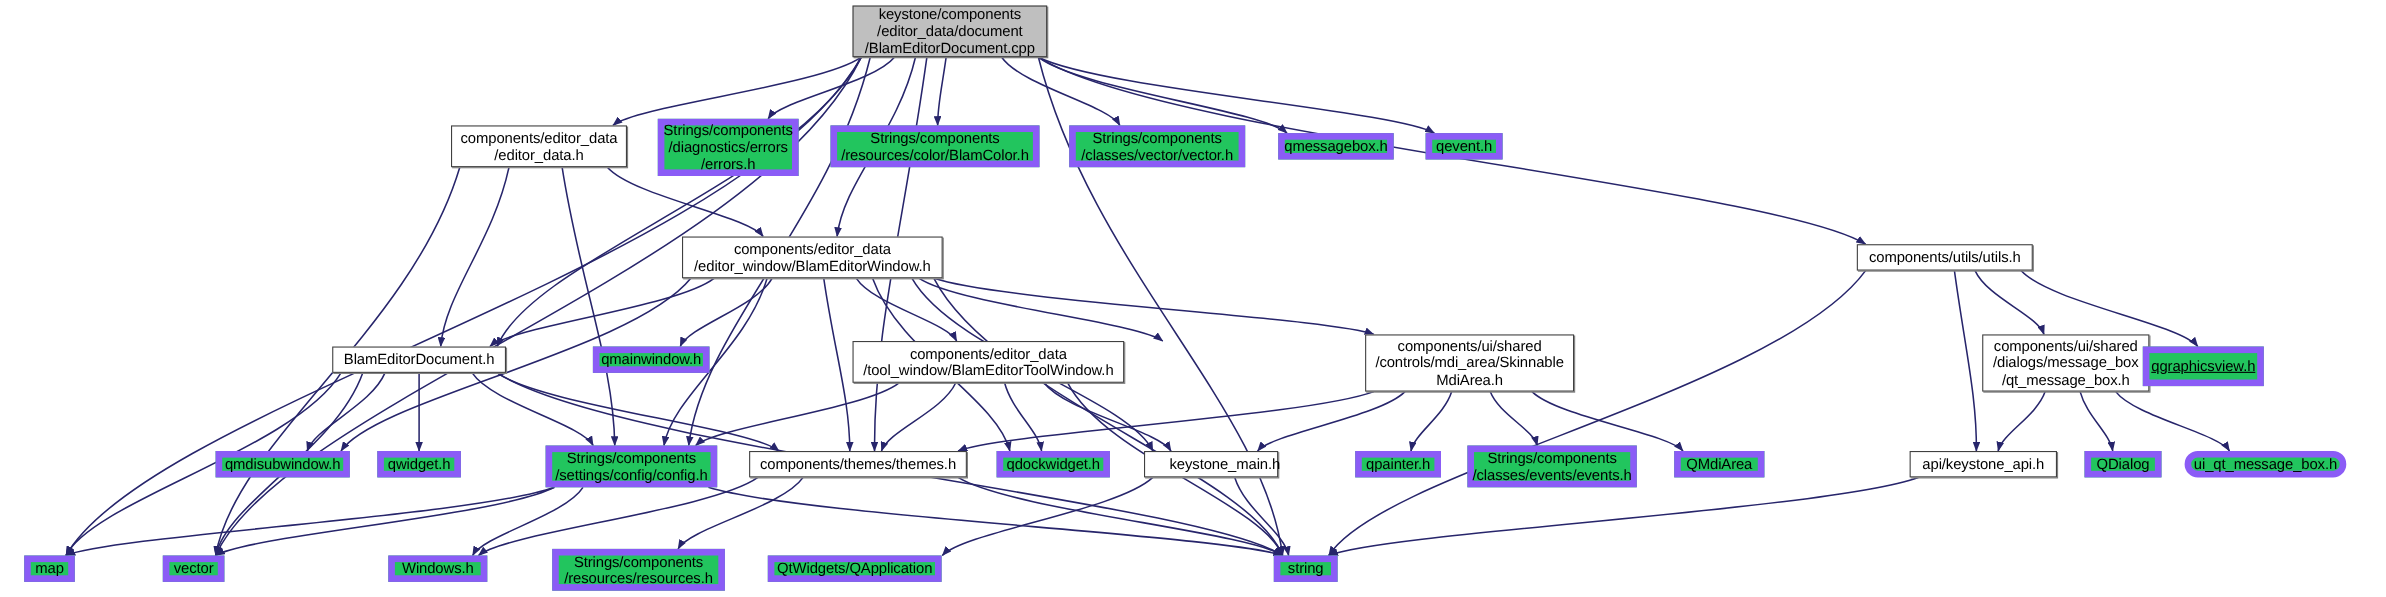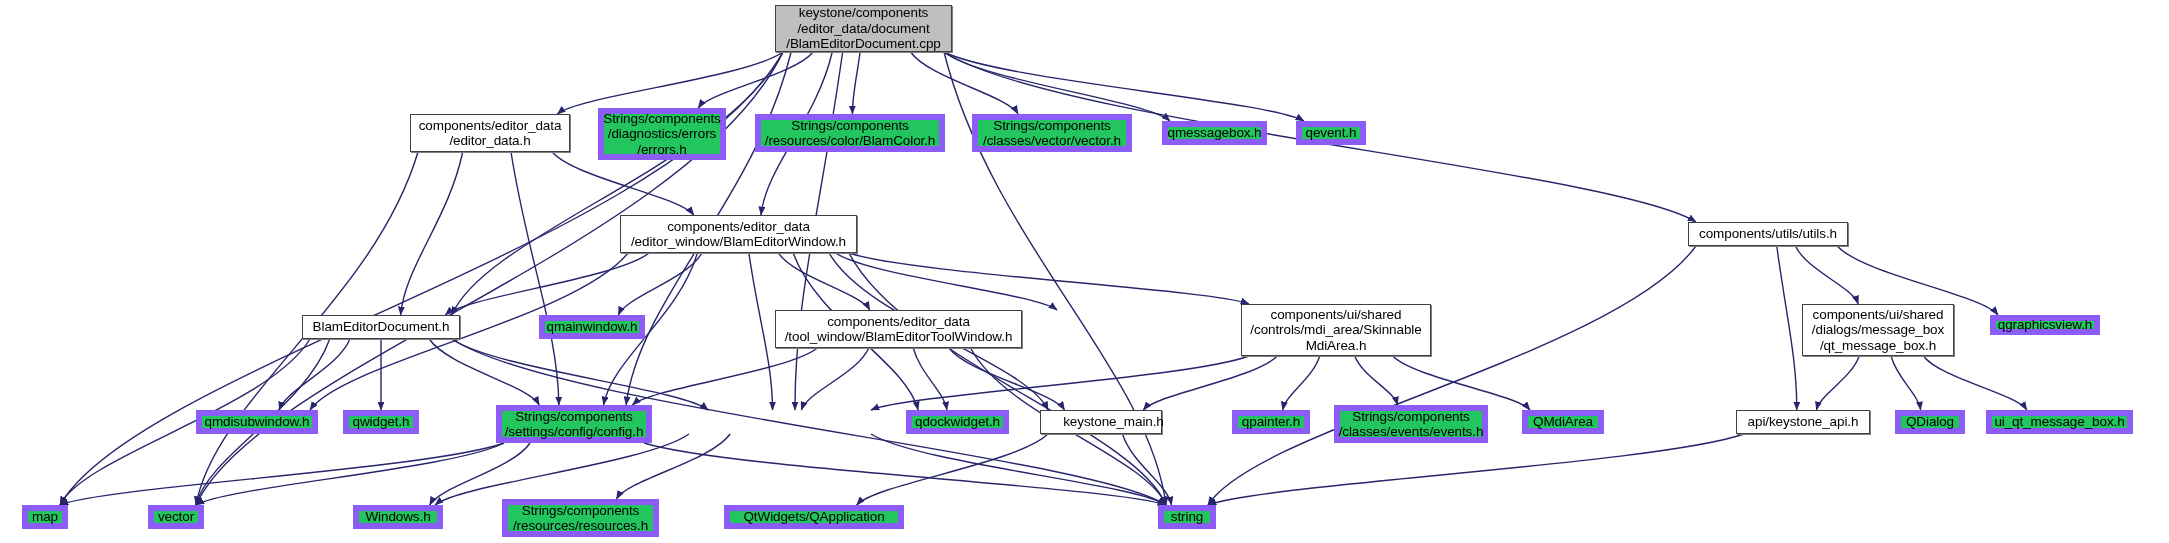--- a/index.html
+++ b/index.html
@@ -161,35 +161,36 @@
       <div class="node bold" style="left: 302px; top: 315px; width: 158px; height: 24px;"><span class="node-label">BlamEditorDocument.h</span></div>
       <div class="node plain" style="left: 539px; top: 315px; width: 106px; height: 24px;"><span class="node-label">qmainwindow.h</span></div>
       <div class="node bold" style="left: 775px; top: 310px; width: 247px; height: 38px;"><span class="node-label">components/editor_data
 /tool_window/BlamEditorToolWindow.h</span></div>
       <div class="node bold" style="left: 1241px; top: 304px; width: 190px; height: 52px;"><span class="node-label">components/ui/shared
 /controls/mdi_area/Skinnable
 MdiArea.h</span></div>
       <div class="node bold" style="left: 1802px; top: 304px; width: 152px; height: 52px;"><span class="node-label">components/ui/shared
 /dialogs/message_box
 /qt_message_box.h</span></div>
-      <div class="node plain" style="left: 1990px; top: 315px; width: 110px; height: 20px;"><span class="node-label">qgraphicsview.h</span></div>
+      <div class="node plain" style="left: 1948px; top: 315px; width: 110px; height: 36px; text-decoration: underline;"><span class="node-label">qgraphicsview.h</span></div>
       <div class="node plain" style="left: 196px; top: 410px; width: 122px; height: 24px;"><span class="node-label">qmdisubwindow.h</span></div>
       <div class="node plain" style="left: 343px; top: 410px; width: 76px; height: 24px;"><span class="node-label">qwidget.h</span></div>
       <div class="node plain" style="left: 496px; top: 405px; width: 156px; height: 38px;"><span class="node-label">Strings/components
 /settings/config/config.h</span></div>
+      <div class="node bold" style="left: 681px; top: 410px; width: 198px; height: 24px;"><span class="node-label">components/themes/themes.h</span></div>
       <div class="node plain" style="left: 906px; top: 410px; width: 103px; height: 24px;"><span class="node-label">qdockwidget.h</span></div>
       <div class="node bold" style="left: 1040px; top: 410px; width: 122px; height: 24px; padding-left: 25px;"><span class="node-label">keystone_main.h</span></div>
       <div class="node plain" style="left: 1232px; top: 410px; width: 78px; height: 24px;"><span class="node-label">qpainter.h</span></div>
       <div class="node plain" style="left: 1334px; top: 405px; width: 154px; height: 38px;"><span class="node-label">Strings/components
 /classes/events/events.h</span></div>
       <div class="node plain" style="left: 1522px; top: 410px; width: 82px; height: 24px;"><span class="node-label">QMdiArea</span></div>
       <div class="node bold" style="left: 1736px; top: 410px; width: 134px; height: 24px;"><span class="node-label">api/keystone_api.h</span></div>
       <div class="node plain" style="left: 1895px; top: 410px; width: 70px; height: 24px;"><span class="node-label">QDialog</span></div>
-      <div class="node plain" style="left: 1986px; top: 410px; width: 147px; height: 24px;"><span class="node-label">ui_qt_message_box.h</span></div>
+      <div class="node plain" style="left: 1986px; top: 410px; width: 147px; height: 24px; border-radius: 12px;"><span class="node-label">ui_qt_message_box.h</span></div>
       <div class="node plain" style="left: 22px; top: 505px; width: 46px; height: 24px;"><span class="node-label">map</span></div>
       <div class="node plain" style="left: 148px; top: 505px; width: 56px; height: 24px;"><span class="node-label">vector</span></div>
       <div class="node plain" style="left: 353px; top: 505px; width: 90px; height: 24px;"><span class="node-label">Windows.h</span></div>
       <div class="node plain" style="left: 502px; top: 499px; width: 157px; height: 38px;"><span class="node-label">Strings/components
 /resources/resources.h</span></div>
-      <div class="node plain" style="left: 724px; top: 505px; width: 180px; height: 24px; justify-content: center;"><span class="node-label">QtWidgets/QApplication</span></div>
+      <div class="node plain" style="left: 698px; top: 505px; width: 158px; height: 24px; justify-content: center;"><span class="node-label">QtWidgets/QApplication</span></div>
       <div class="node plain" style="left: 1158px; top: 505px; width: 58px; height: 24px;"><span class="node-label">string</span></div>
     </div>
 </div>
 
 </body></html>

